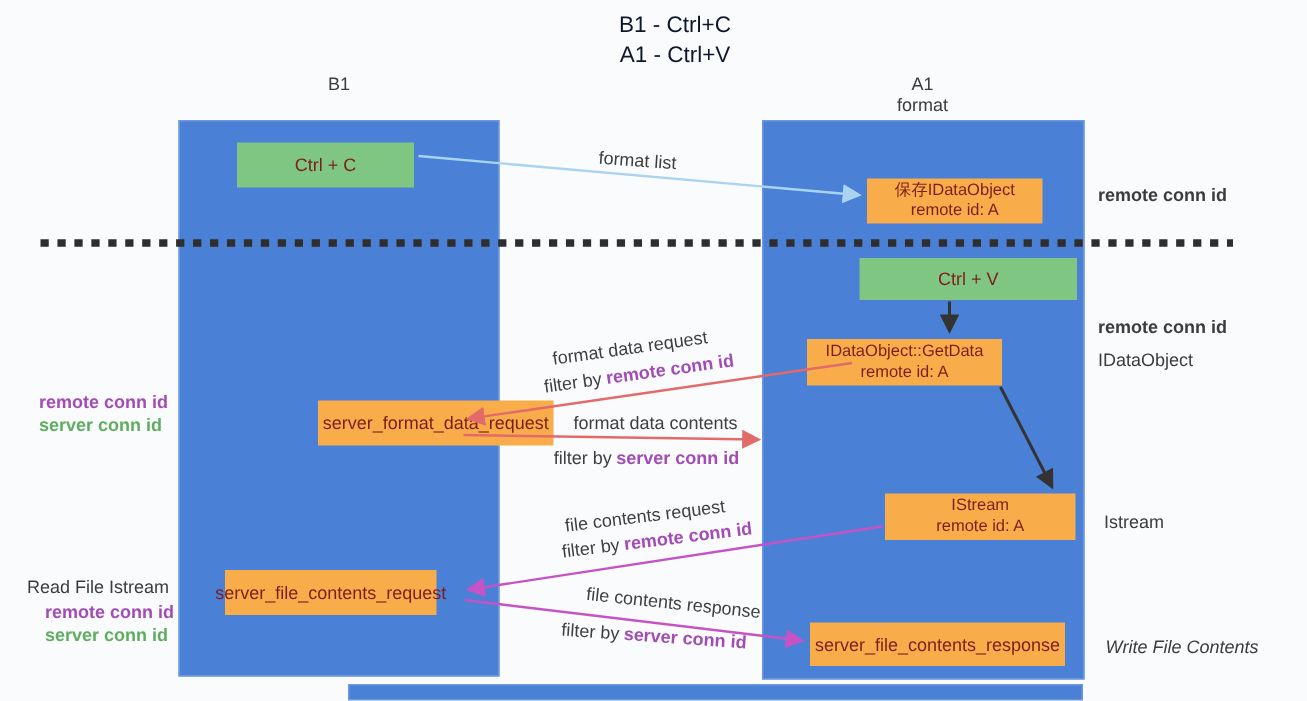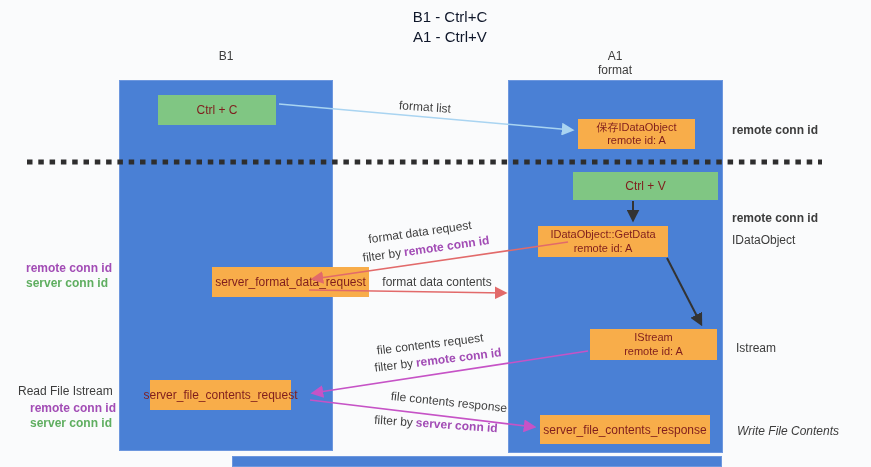--- a/index.html
+++ b/index.html
@@ -163,20 +163,23 @@
   </div>
 
   <div class="abs flow-label lab-format-list">format list</div>
 
   <div class="abs flow-label lab-fdr">format data request</div>
   <div class="abs filter-label lab-fdr-f">
     <span class="fl-prefix">filter by</span><span class="key conn-purple">remote conn id</span>
   </div>
 
   <div class="abs flow-label lab-fdresp">format data contents</div>
+  <div class="abs filter-label lab-fdresp-f">
+    <span class="fl-prefix">filter by</span><span class="key conn-purple">server conn id</span>
+  </div>
 
   <div class="abs flow-label lab-fcr">file contents request</div>
   <div class="abs filter-label lab-fcr-f">
     <span class="fl-prefix">filter by</span><span class="key conn-purple">remote conn id</span>
   </div>
 
   <div class="abs flow-label lab-fcresp">file contents response</div>
   <div class="abs filter-label lab-fcresp-f">
     <span class="fl-prefix">filter by</span><span class="key conn-purple">server conn id</span>
   </div>

